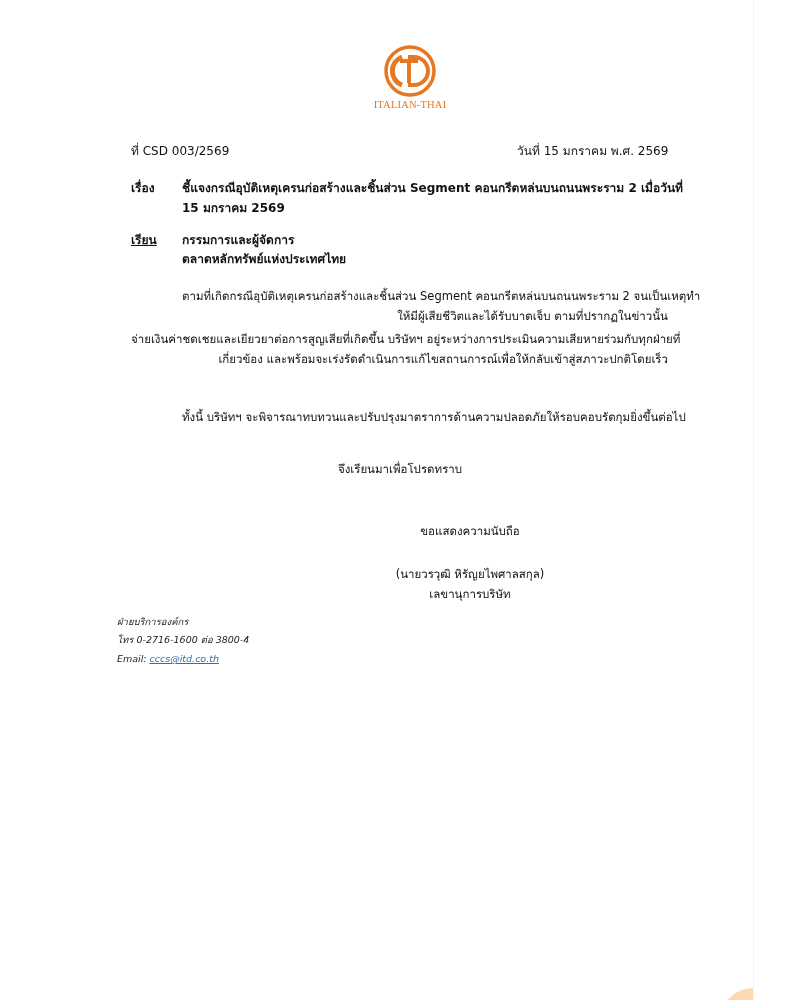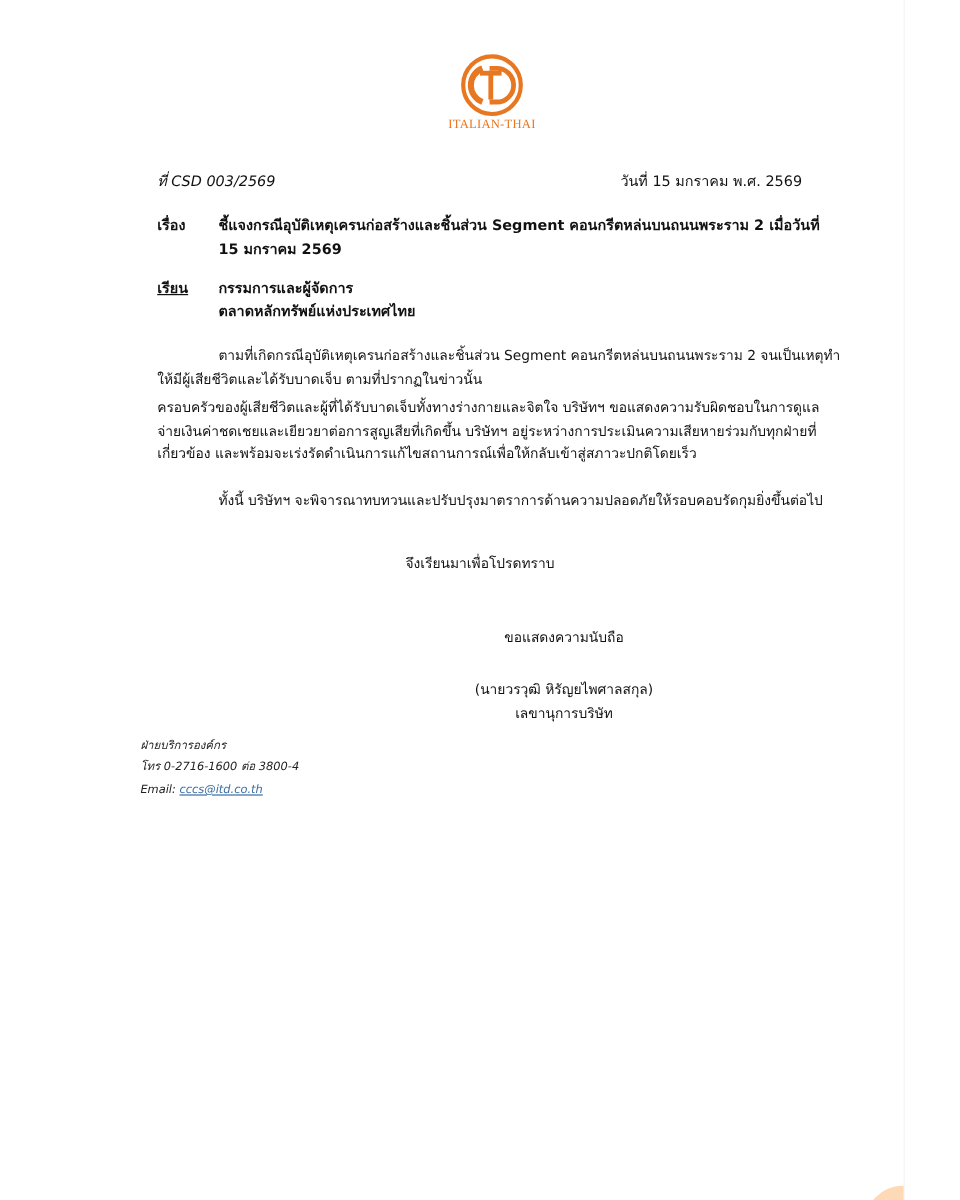--- a/index.html
+++ b/index.html
@@ -37,29 +37,29 @@
       font-size: 10.5px;
       letter-spacing: 0.2px;
       margin-top: 2px;
       white-space: nowrap;
       margin-left: -10px;
       width: 100px;
     }
     .abs { position: absolute; white-space: nowrap; }
     .t { font-size: 12px; line-height: 16px; }
     .b { font-weight: bold; }
-    .ref-no { left: 131px; top: 143px; font-style: italic; }
+    .ref-no { left: 131px; top: 143px; }
     .date { left: 517px; top: 143px; }
     .subject-label { left: 131px; top: 180px; }
     .subject-l1 { left: 182px; top: 180px; }
     .subject-l2 { left: 182px; top: 200px; }
     .to-label { left: 131px; top: 232px; text-decoration: underline; }
     .to-l1 { left: 182px; top: 232px; }
     .to-l2 { left: 182px; top: 251px; }
-    .para { position: absolute; left: 131px; width: 537px; font-size: 11.5px; line-height: 19.5px; }
+    .para { position: absolute; left: 131px; width: 537px; font-size: 11.5px; line-height: 19.5px; text-align: right; }
     .para .line { display: block; white-space: nowrap; }
     .indent { padding-left: 51px; }
     .p1 { top: 287px; }
     .p2 { top: 330px; }
     .p3 { top: 408px; }
     .center { position: absolute; font-size: 11.5px; line-height: 16px; text-align: center; white-space: nowrap; }
     .closing1 { left: 300px; width: 200px; top: 461px; }
     .closing2 { left: 370px; width: 200px; top: 523px; }
     .sig-name { left: 370px; width: 200px; top: 566px; }
     .sig-title { left: 370px; width: 200px; top: 586px; }
@@ -105,21 +105,20 @@
 <div class="abs t b to-label">เรียน</div>
 <div class="abs t b to-l1">กรรมการและผู้จัดการ</div>
 <div class="abs t b to-l2">ตลาดหลักทรัพย์แห่งประเทศไทย</div>
 
 <div class="para p1">
   <span class="line indent">ตามที่เกิดกรณีอุบัติเหตุเครนก่อสร้างและชิ้นส่วน Segment คอนกรีตหล่นบนถนนพระราม 2 จนเป็นเหตุทำ</span>
   <span class="line">ให้มีผู้เสียชีวิตและได้รับบาดเจ็บ ตามที่ปรากฏในข่าวนั้น</span>
 </div>
 
 <div class="para p2">
-  <span class="line">ครอบครัวของผู้เสียชีวิตและผู้ที่ได้รับบาดเจ็บทั้งทางร่างกายและจิตใจ บริษัทฯ ขอแสดงความรับผิดชอบในการดูแล</span>
   <span class="line">จ่ายเงินค่าชดเชยและเยียวยาต่อการสูญเสียที่เกิดขึ้น บริษัทฯ อยู่ระหว่างการประเมินความเสียหายร่วมกับทุกฝ่ายที่</span>
   <span class="line">เกี่ยวข้อง และพร้อมจะเร่งรัดดำเนินการแก้ไขสถานการณ์เพื่อให้กลับเข้าสู่สภาวะปกติโดยเร็ว</span>
 </div>
 
 <div class="para p3">
   <span class="line indent">ทั้งนี้ บริษัทฯ จะพิจารณาทบทวนและปรับปรุงมาตราการด้านความปลอดภัยให้รอบคอบรัดกุมยิ่งขึ้นต่อไป</span>
 </div>
 
 <div class="center closing1">จึงเรียนมาเพื่อโปรดทราบ</div>
 <div class="center closing2">ขอแสดงความนับถือ</div>

